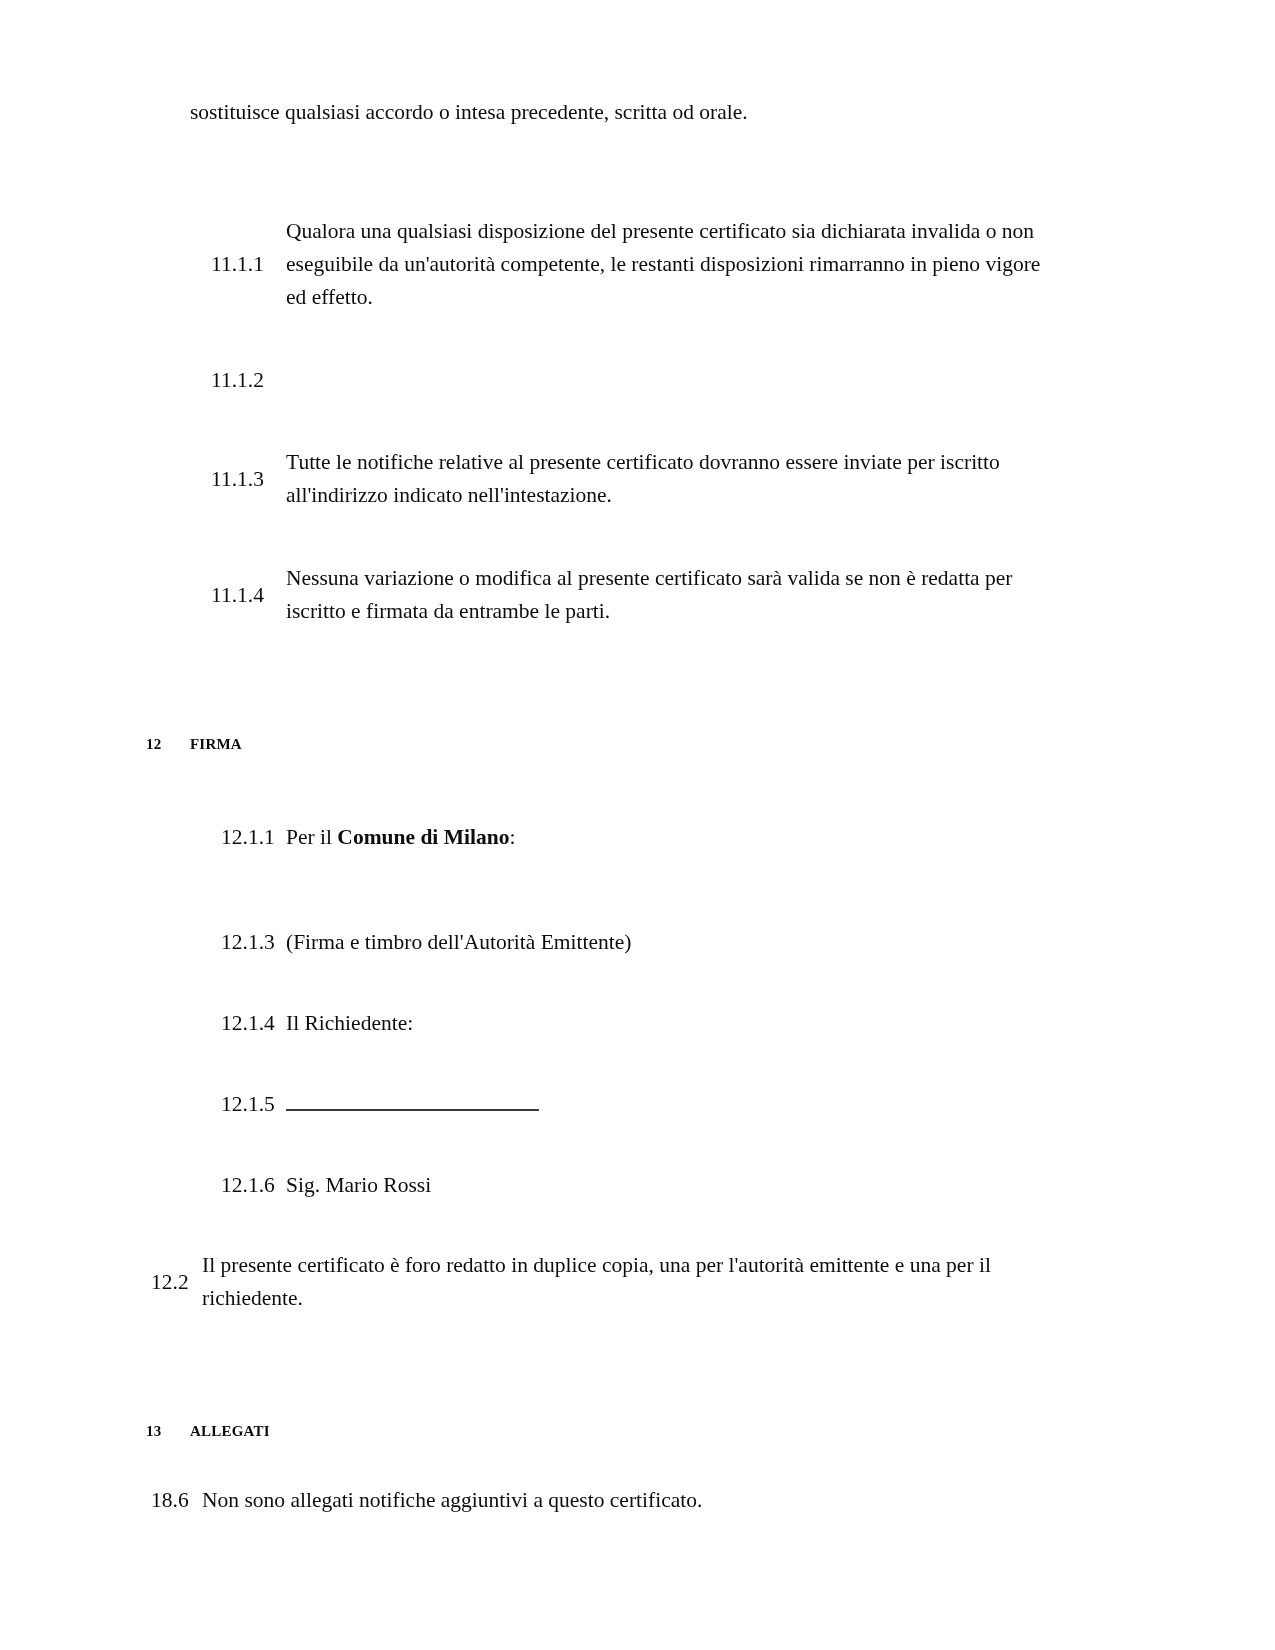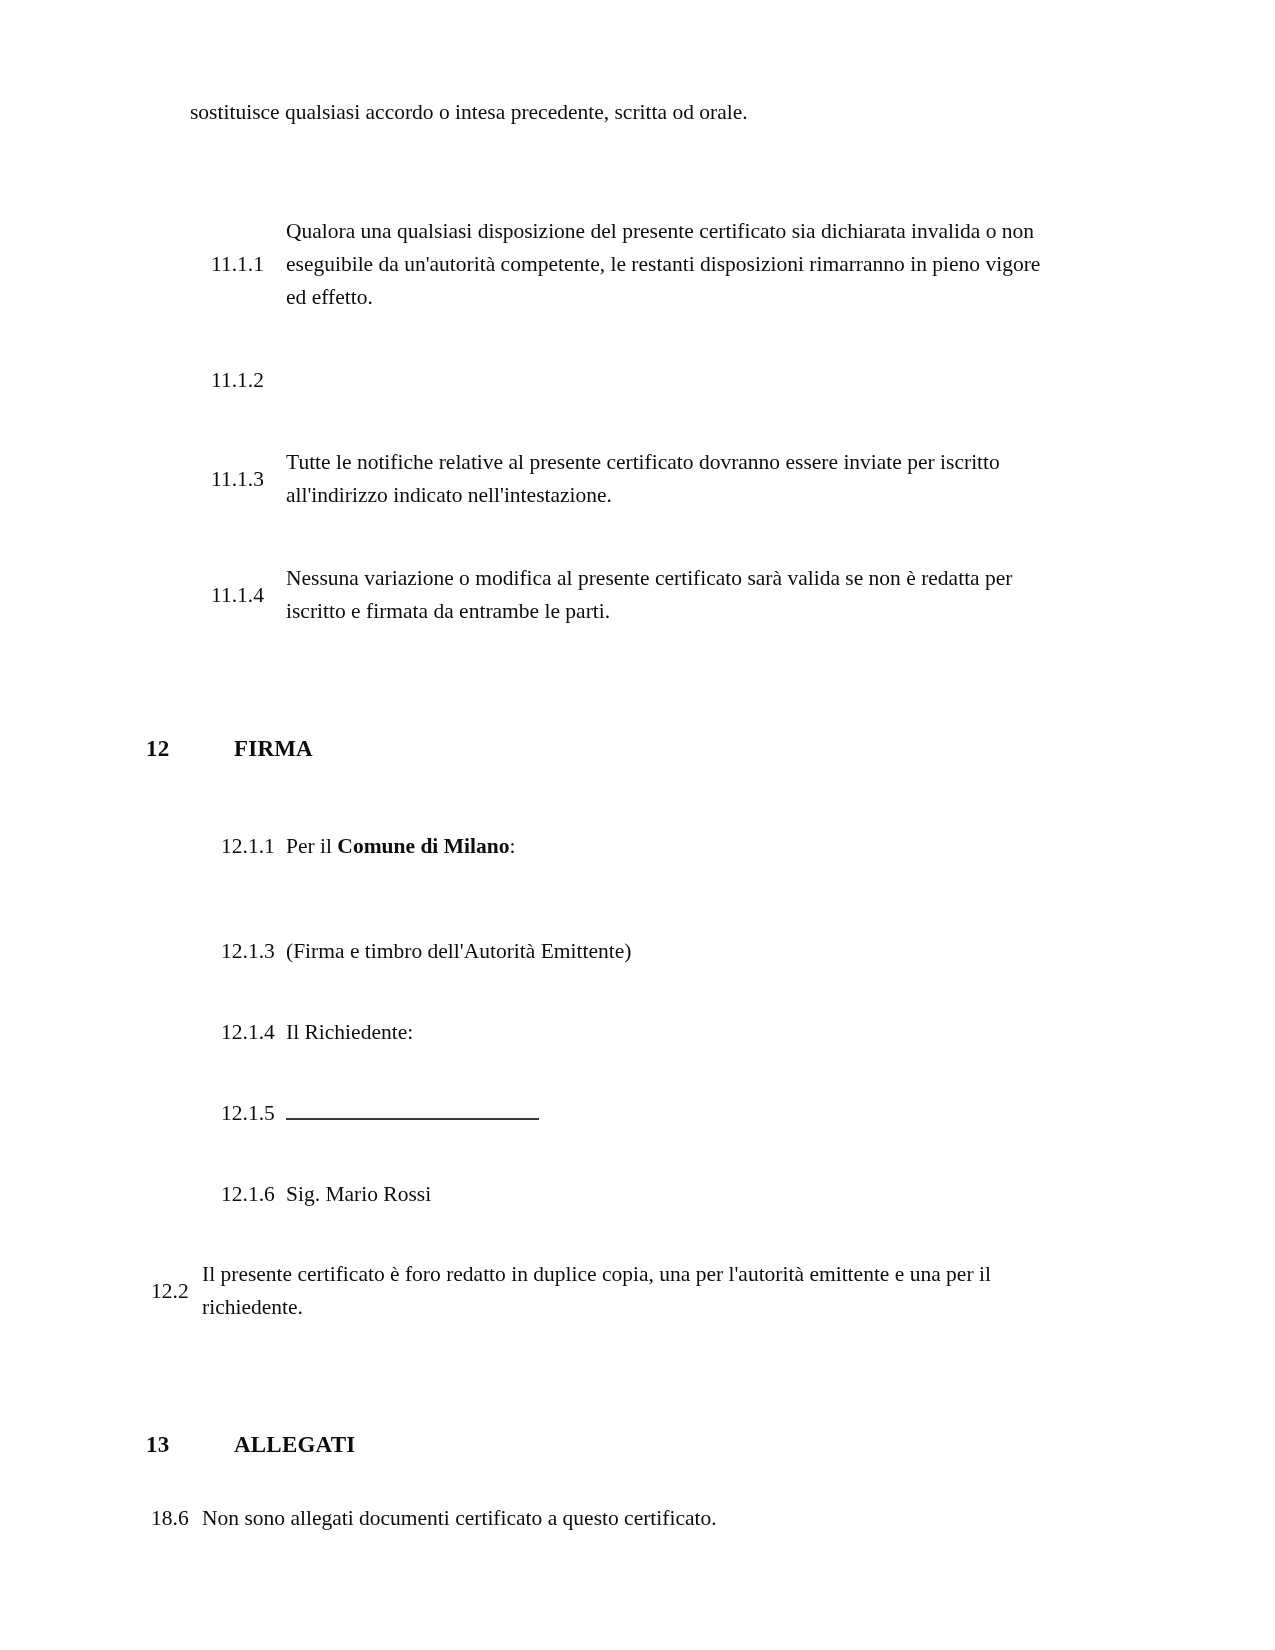--- a/index.html
+++ b/index.html
@@ -84,26 +84,25 @@
     padding-left: 80px;
   }
   .lvl3b > .num {
     width: 65px;
   }
 
   
   .heading {
     display: flex;
     align-items: center;
-    font-size: 23px;
+    font-size: 15px;
     font-weight: bold;
     letter-spacing: 0.2px;
     padding-left: 17px;
     margin: 0;
-    gap: 44px;
   }
   .heading .num {
     flex: 0 0 auto;
     width: 44px;
   }
   .heading .label {
     flex: 0 0 auto;
   }
 
   
@@ -218,17 +217,17 @@
 
     <div class="heading">
       <span class="num">13</span>
       <span class="label">ALLEGATI</span>
     </div>
 
     <div class="sp-heading"></div>
 
     <div class="clause lvl2">
       <span class="num">18.6</span>
-      <span class="body">Non sono allegati documenti certificato a questo certificato.</span>
+      <span class="body">Non sono allegati notifiche aggiuntivi a questo certificato.</span>
     </div>
 
   </div>
 </div>
 
 </body></html>

